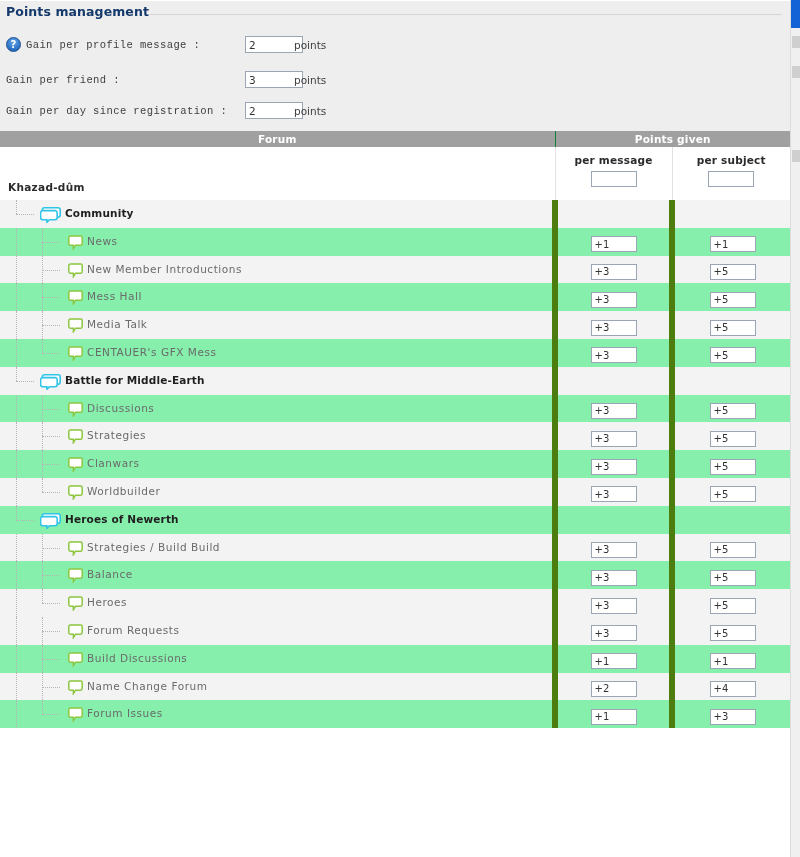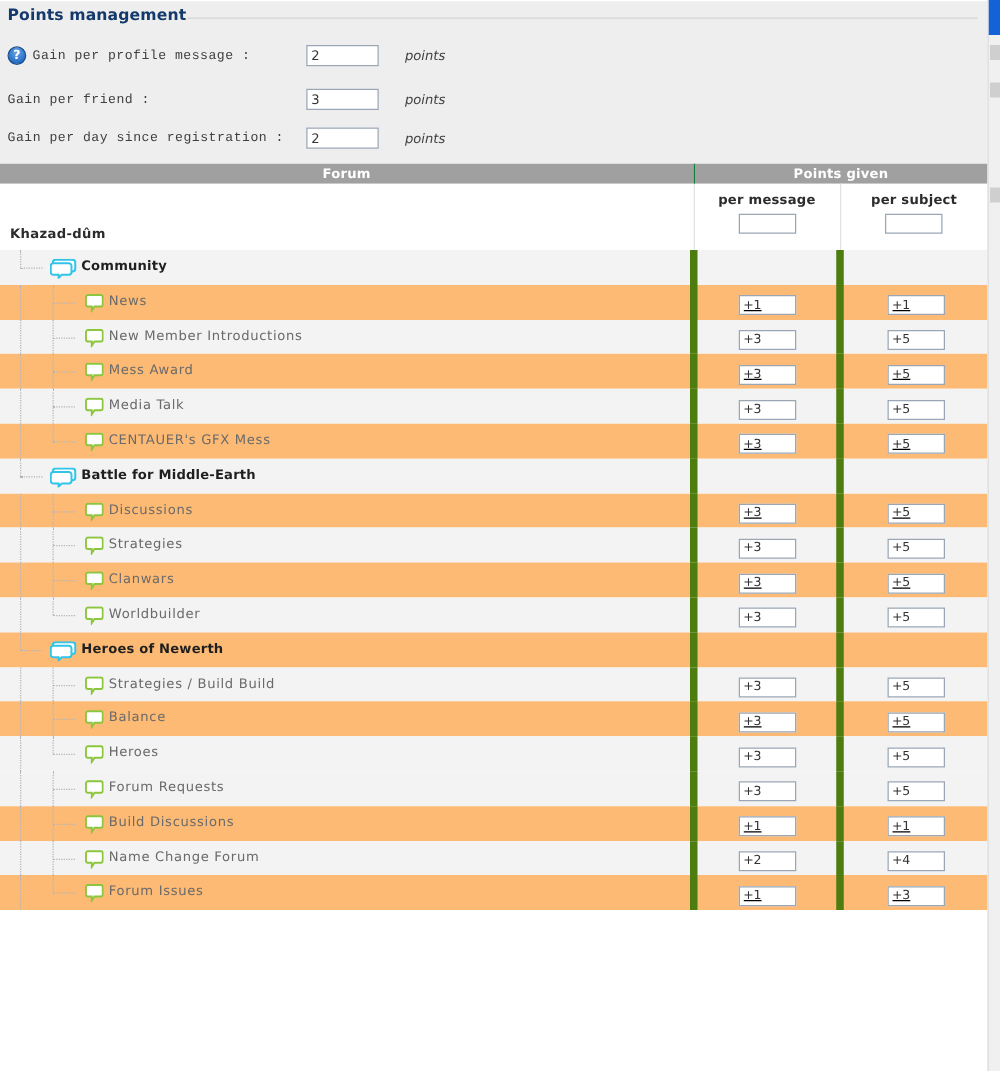--- a/index.html
+++ b/index.html
@@ -79,24 +79,23 @@
     border: 1px solid #9aa6b4;
     background: #ffffff;
     font-family: "DejaVu Sans", sans-serif;
     font-size: 10.5px;
     color: #333;
     padding: 0 3px;
     outline: none;
   }
   .pts-unit {
     position: absolute;
-    left: 324px; top: 3px;
+    left: 294px; top: 3px;
     font-size: 10.5px;
     color: #3f3f3f;
-    font-style: italic;
   }
 
   
   .tbl {
     position: absolute;
     left: 0; top: 131px;
     width: 790px;
     border-collapse: collapse;
     table-layout: fixed;
   }
@@ -155,21 +154,21 @@
   }
 
   .frow td {
     height: 27.8px;
     padding: 0;
     vertical-align: middle;
     border-right: 6px solid #4d7c0f;
   }
   .frow td:last-child { border-right: none; }
   .frow.odd  td { background: #f3f3f3; }
-  .frow.even td { background: #fdba74; text-decoration: underline; }
+  .frow.even td { background: #86efac; }
 
   .f-name {
     position: relative;
     height: 27.8px;
     white-space: nowrap;
   }
   .tree {
     position: absolute;
     top: 0; left: 0;
     height: 27.8px;
@@ -369,21 +368,21 @@
               <span class="tree">
                 <span class="vline s1"></span>
                 <span class="vline s2"></span>
                 <span class="hline s2"></span>
               </span>
               <span class="bubble">
                 <svg width="15" height="15" viewBox="0 0 15 15">
                   <path d="M2.4 1 H12.6 a1.6 1.6 0 0 1 1.6 1.6 V8.6 a1.6 1.6 0 0 1 -1.6 1.6 H7.6 L5.4 13.6 V10.2 H2.4 A1.6 1.6 0 0 1 0.8 8.6 V2.6 A1.6 1.6 0 0 1 2.4 1 Z" fill="#ffffff" stroke="#8cc63f" stroke-width="1.5"></path>
                 </svg>
               </span>
-              <span class="flabel">Mess Award</span>
+              <span class="flabel">Mess Hall</span>
             </div>
           </td>
           <td>
             <input class="cell-input" type="text" value="+3" style="">
           </td>
           <td>
             <input class="cell-input" type="text" value="+5" style="">
           </td>
         </tr>
         <tr class="frow sub odd">

